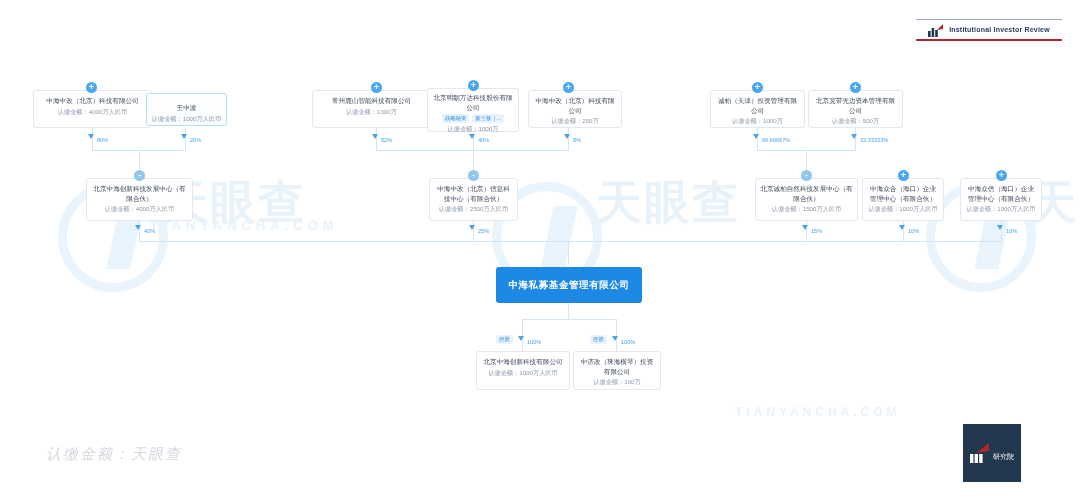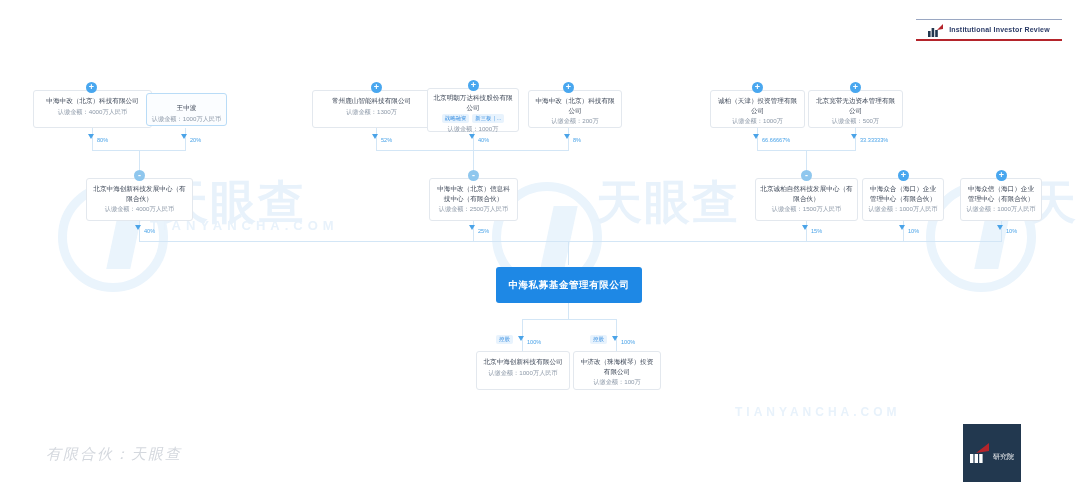--- a/index.html
+++ b/index.html
@@ -230,21 +230,21 @@
 
 <div class="node" style="left:476px;top:351px;width:94px;height:39px;">
   <div class="nm">北京中海创新科技有限公司</div>
   <div class="amt">认缴金额：1000万人民币</div>
 </div>
 <div class="node" style="left:573px;top:351px;width:88px;height:39px;">
   <div class="nm">中济改（珠海横琴）投资有限公司</div>
   <div class="amt">认缴金额：100万</div>
 </div>
 
-<div class="src">有限合伙：天眼查</div>
+<div class="src">认缴金额：天眼查</div>
 <div class="iir">
   <div class="iir-in">
     <svg width="21" height="20" viewBox="0 0 21 20">
       <rect x="0" y="11" width="3.4" height="9" fill="#ffffff"></rect>
       <rect x="4.6" y="11" width="3.4" height="9" fill="#ffffff"></rect>
       <rect x="9.2" y="11" width="3.4" height="9" fill="#ffffff"></rect>
       <path d="M6 10 L19 0 L19 8 Z" fill="#b4242b"></path>
     </svg>
     <span class="iir-cn">研究院</span>
   </div>

